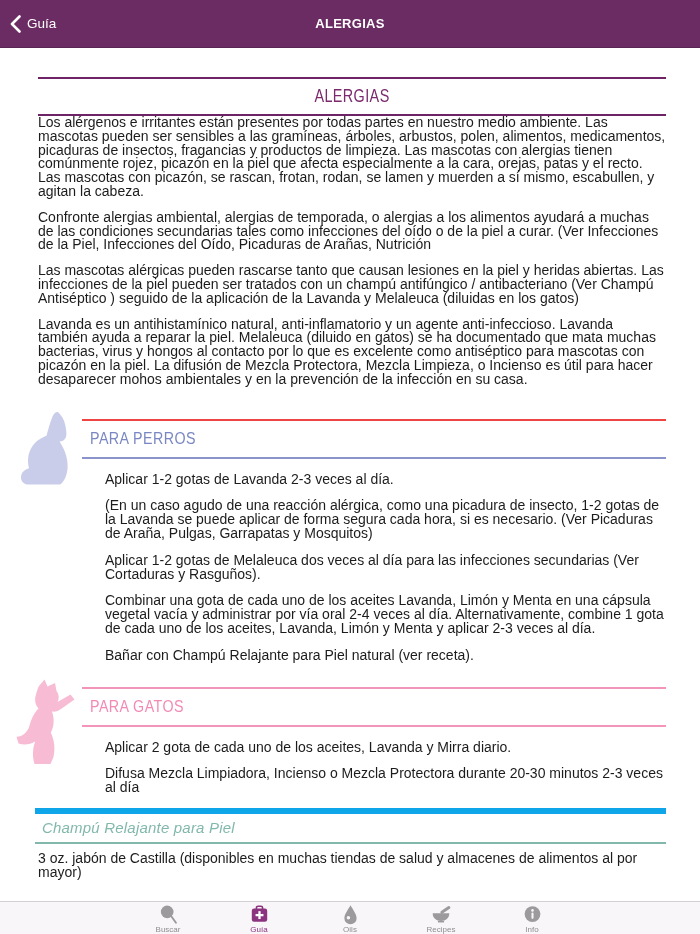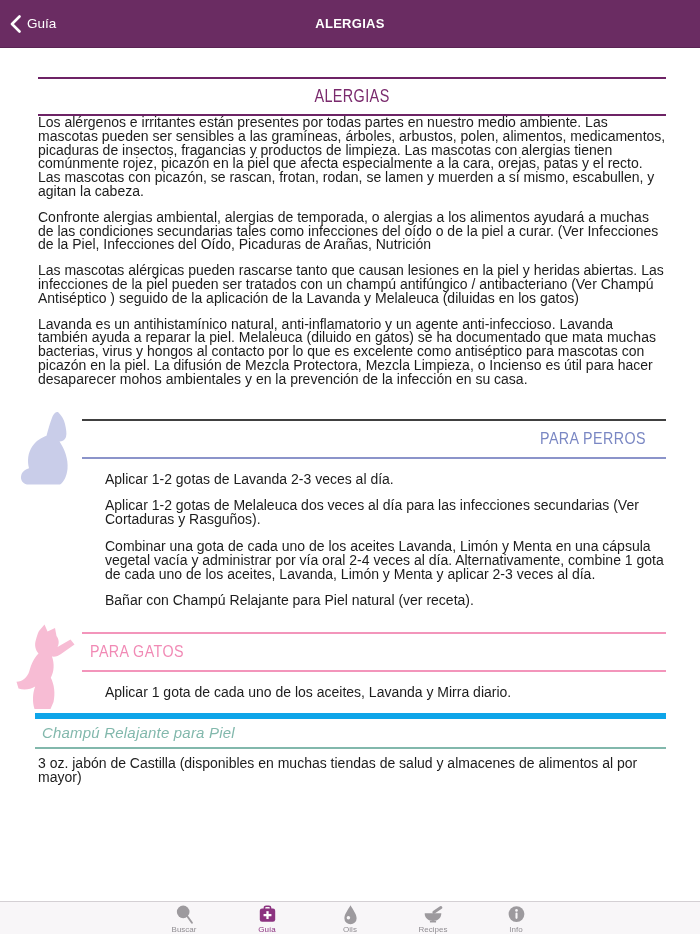--- a/index.html
+++ b/index.html
@@ -55,21 +55,21 @@
 
   
   .section{position:relative;}
   .section-dogs{margin-top:32px;}
   .section-cats{margin-top:24px;}
   .animal-icon{position:absolute;left:-26px;top:-8px;}
   .sec-header{
     margin-left:44px;
     padding:8px 0 8px 8px;
   }
-  .sec-header.dogs{border-top:2px solid #404040;border-bottom:2px solid #8b94ca;text-align:right;}
+  .sec-header.dogs{border-top:2px solid #ef4444;border-bottom:2px solid #8b94ca;}
   .sec-header.cats{border-top:2px solid #f395bb;border-bottom:2px solid #f395bb;}
   .sec-header .t{font-size:17px;font-weight:400;}
   .sec-header.dogs .t{color:#7a87c3;}
   .sec-header.cats .t{color:#f18ab5;}
   .sec-body{margin-left:67px;margin-top:14px;}
   .sec-body p.body{margin-bottom:13px;}
 
   
   .recipe-block{
     margin-top:8px;margin-left:-3px;
@@ -80,21 +80,21 @@
     font-size:15px;font-style:italic;color:#82b8ac;font-weight:400;
     letter-spacing:.2px;
   }
   .ingredients p.body{margin:8px 0 0 0;}
 
   
   .tabbar{
     flex:0 0 32px;height:32px;background:#f8f6f8;
     border-top:1px solid #d4d0d4;
     display:flex;justify-content:center;align-items:flex-start;
-    gap:8px;
+    gap:16px;
   }
   .tab{
     width:75px;display:flex;flex-direction:column;align-items:center;
     padding-top:2px;cursor:pointer;
   }
   .tab .lbl{font-size:8px;color:#908d92;margin-top:0px;}
   .tab.active .lbl{color:#8c3380;}
   .tab svg{display:block;}
 </style>
 </head>
@@ -132,41 +132,43 @@
             C52.5,38 56.5,48 55.5,58 C54.8,65 52,71 48,73.5 L15,73.5 C10.5,72.5 8.2,68.5 9.2,64.5
             C10.2,60.5 13.5,58.3 17,57.3 C15,50 16,42 20,35.8 C24,29.8 29.5,26.6 34.5,24.8
             C36.3,18.6 38.2,11 40.5,5.6 C41.8,2.6 43.8,0.6 46,1 Z"></path>
         </svg>
       </span>
       <div class="sec-header dogs">
         <span class="t condensed-left">PARA PERROS</span>
       </div>
       <div class="sec-body">
         <p class="body">Aplicar 1-2 gotas de Lavanda 2-3 veces al día.</p>
+        <p class="body">(En un caso agudo de una reacción alérgica, como una picadura de insecto, 1-2 gotas de la Lavanda se puede aplicar de forma segura cada hora, si es necesario. (Ver Picaduras de Araña, Pulgas, Garrapatas y Mosquitos)</p>
         <p class="body">Aplicar 1-2 gotas de Melaleuca dos veces al día para las infecciones secundarias (Ver Cortaduras y Rasguños).</p>
         <p class="body">Combinar una gota de cada uno de los aceites Lavanda, Limón y Menta en una cápsula vegetal vacía y administrar por vía oral 2-4 veces al día. Alternativamente, combine 1 gota de cada uno de los aceites, Lavanda, Limón y Menta y aplicar 2-3 veces al día.</p>
         <p class="body">Bañar con Champú Relajante para Piel natural (ver receta).</p>
       </div>
     </div>
 
     <div class="section section-cats">
       <span class="animal-icon">
         <svg width="70" height="88" viewBox="0 0 70 88">
           <path fill="#f7bcd4" d="M27,7 L32.5,0.5 L35.5,7.5 L43,4 L44.5,12 C47,15 47.5,19.5 45.5,23
             L58.5,15.5 L62.5,20.5 L49,30 C46.5,32 43,33 40,32.5 C42.5,39.5 42.2,47.5 38.8,53.8
             C42.2,60.5 43.5,69.5 41.5,78 L38.5,85 L22.5,85 C20.3,78 20.5,69.5 23.2,62.5
             C18.5,65.3 12.5,66.3 6.5,64.5 L4.5,57.8 C10.8,57.5 15.2,53.5 17.2,47.5
             C19.2,40.5 22,33.8 26.5,29.5 C23.2,26 22.2,20.5 24,15.5 C24.8,12.3 25.8,9.3 27,7 Z"></path>
         </svg>
       </span>
       <div class="sec-header cats">
         <span class="t condensed-left">PARA GATOS</span>
       </div>
       <div class="sec-body">
-        <p class="body">Aplicar 1 gota de cada uno de los aceites, Lavanda y Mirra diario.</p>
+        <p class="body">Aplicar 2 gota de cada uno de los aceites, Lavanda y Mirra diario.</p>
+        <p class="body">Difusa Mezcla Limpiadora, Incienso o Mezcla Protectora durante 20-30 minutos 2-3 veces al día</p>
       </div>
     </div>
 
     <div class="recipe-block">
       <span class="t">Champú Relajante para Piel</span>
     </div>
     <div class="ingredients">
       <p class="body">3 oz. jabón de Castilla (disponibles en muchas tiendas de salud y almacenes de alimentos al por mayor)</p>
     </div>
 

